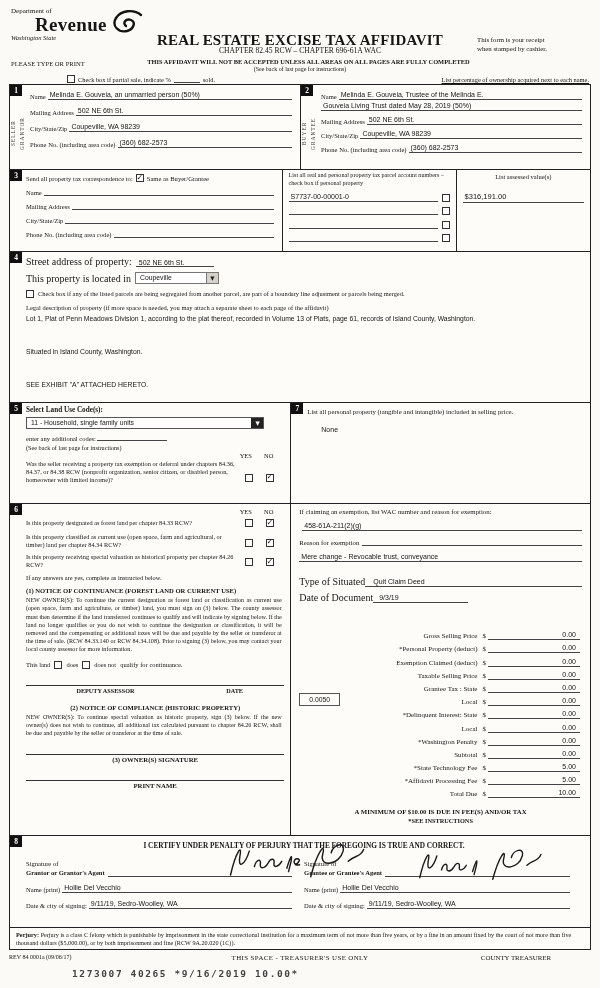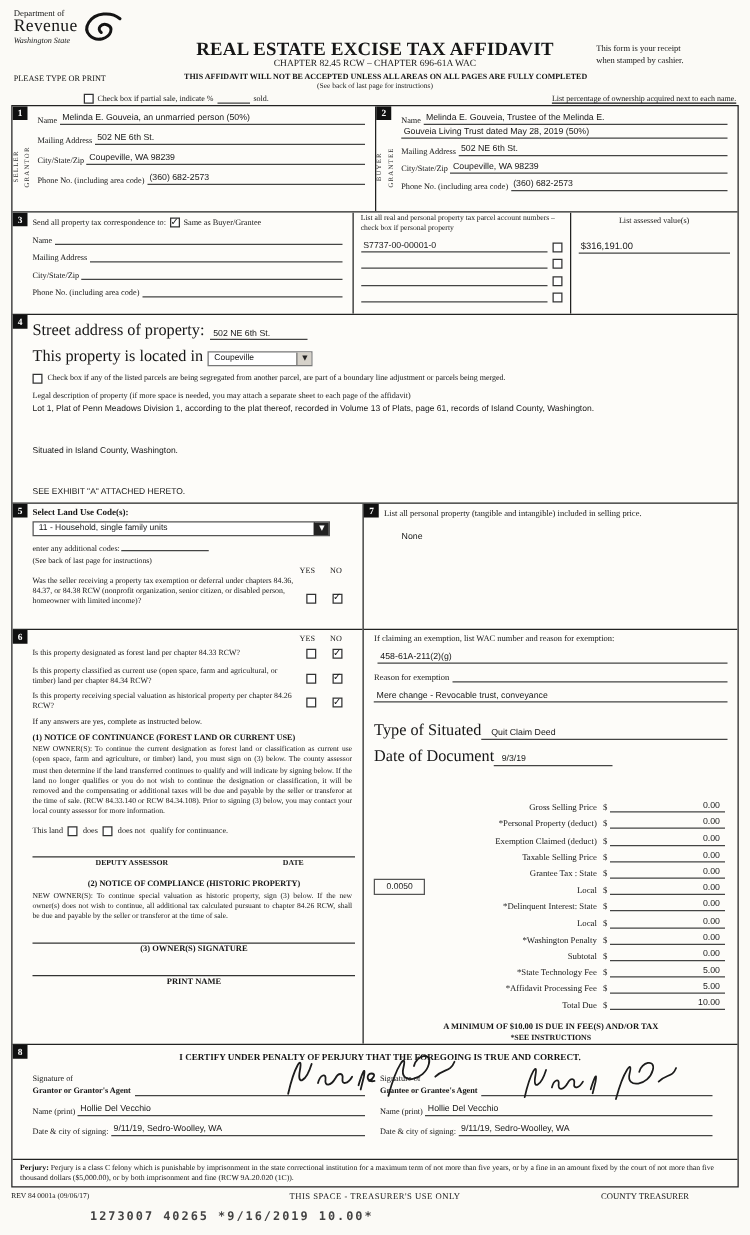--- a/index.html
+++ b/index.html
@@ -5,21 +5,21 @@
   * { margin:0; padding:0; box-sizing:border-box; }
   html,body { width:600px; height:988px; }
   body { background:#9a9a9a; font-family:"Liberation Serif", serif; color:#161616; }
   .page { position:relative; width:600px; height:988px; background:#fbfaf6; padding:6px 9px 0; overflow:hidden; }
   .sans { font-family:"Liberation Sans", sans-serif; }
 
   
   .hdr { position:relative; height:78px; }
   .logo { position:absolute; left:2px; top:1px; display:flex; gap:3px; }
   .logotxt .l1 { font-size:7px; }
-  .logotxt .l2 { font-size:14px; font-weight:normal; letter-spacing:.3px; line-height:1; }
+  .logotxt .l2 { font-size:19px; font-weight:bold; letter-spacing:.3px; line-height:1;margin-left:24px; }
   .logotxt .l3 { font-size:6.5px; font-style:italic; }
   .swirl { margin-top:1px; }
   .ftitle { position:absolute; left:120px; right:120px; top:26px; text-align:center; font-size:15px; font-weight:bold; letter-spacing:.2px; }
   .fchap { position:absolute; left:120px; right:120px; top:40px; text-align:center; font-size:7.6px; }
   .receipt { position:absolute; right:2px; top:30px; width:112px; font-size:6.8px; line-height:1.3; }
   .ptype { position:absolute; left:2px; top:54px; font-size:6.6px; }
   .warn { position:absolute; left:95px; right:78px; top:52px; text-align:center; font-size:6.4px; font-weight:bold; }
   .seeback { position:absolute; left:120px; right:120px; top:60px; text-align:center; font-size:6px; }
   .topcbrow { position:absolute; left:58px; right:2px; top:69px; display:flex; align-items:flex-end; font-size:6.4px; gap:3px; }
   .ownership { margin-left:auto; text-decoration:underline; }
@@ -27,21 +27,21 @@
   
   .mainbox { position:relative; border:1.4px solid #222; background:#fdfcf9; }
   .row { position:relative; border-bottom:1px solid #222; overflow:hidden; }
   .numbox { position:absolute; left:0; top:0; width:12px; height:11px; background:#101010; color:#fff; font-size:7.5px; font-weight:bold; text-align:center; line-height:11px; z-index:3; }
   .cb { display:inline-flex; width:8px; height:8px; border:1px solid #333; background:#fff; align-items:center; justify-content:center; flex:none; vertical-align:-1px; }
   .cb i { font-style:normal; font-family:"DejaVu Sans", sans-serif; font-size:8px; line-height:1; margin-top:-1px; }
   .blank { display:inline-block; border-bottom:.8px solid #444; min-height:8px; }
   .w70 { width:70px; }
   .fl { display:flex; align-items:flex-end; }
   .lbl { font-size:6.6px; white-space:nowrap; padding-right:2px; }
-  .lbl7 { font-size:13px; white-space:nowrap; }
+  .lbl7 { font-size:10px; white-space:nowrap; }
   .uval { flex:1; border-bottom:.8px solid #444; font-family:"Liberation Sans", sans-serif; font-size:7px; line-height:9px; min-height:9px; padding:0 2px; }
   .dd { display:inline-flex; border:1px solid #777; height:12px; margin-left:4px; background:#fff; }
   .ddtxt { min-width:70px; padding:1px 4px; font-size:6.8px; }
   .ddbtn { width:12px; background:#d6d2ca; border-left:1px solid #777; display:flex; align-items:center; justify-content:center; color:#222; }
   .ddbtn i { font-style:normal; font-family:"DejaVu Sans", sans-serif; font-size:5.5px; }
   .ddbtn.dark { background:#222; color:#fff; border-left:1px solid #222; }
   .mt2{margin-top:2px} .mt4{margin-top:4px} .mt5{margin-top:5px} .mt6{margin-top:6px} .mt8{margin-top:24px} .mt14{margin-top:14px}
 
   
   .r1 { height:85px; display:flex; }

